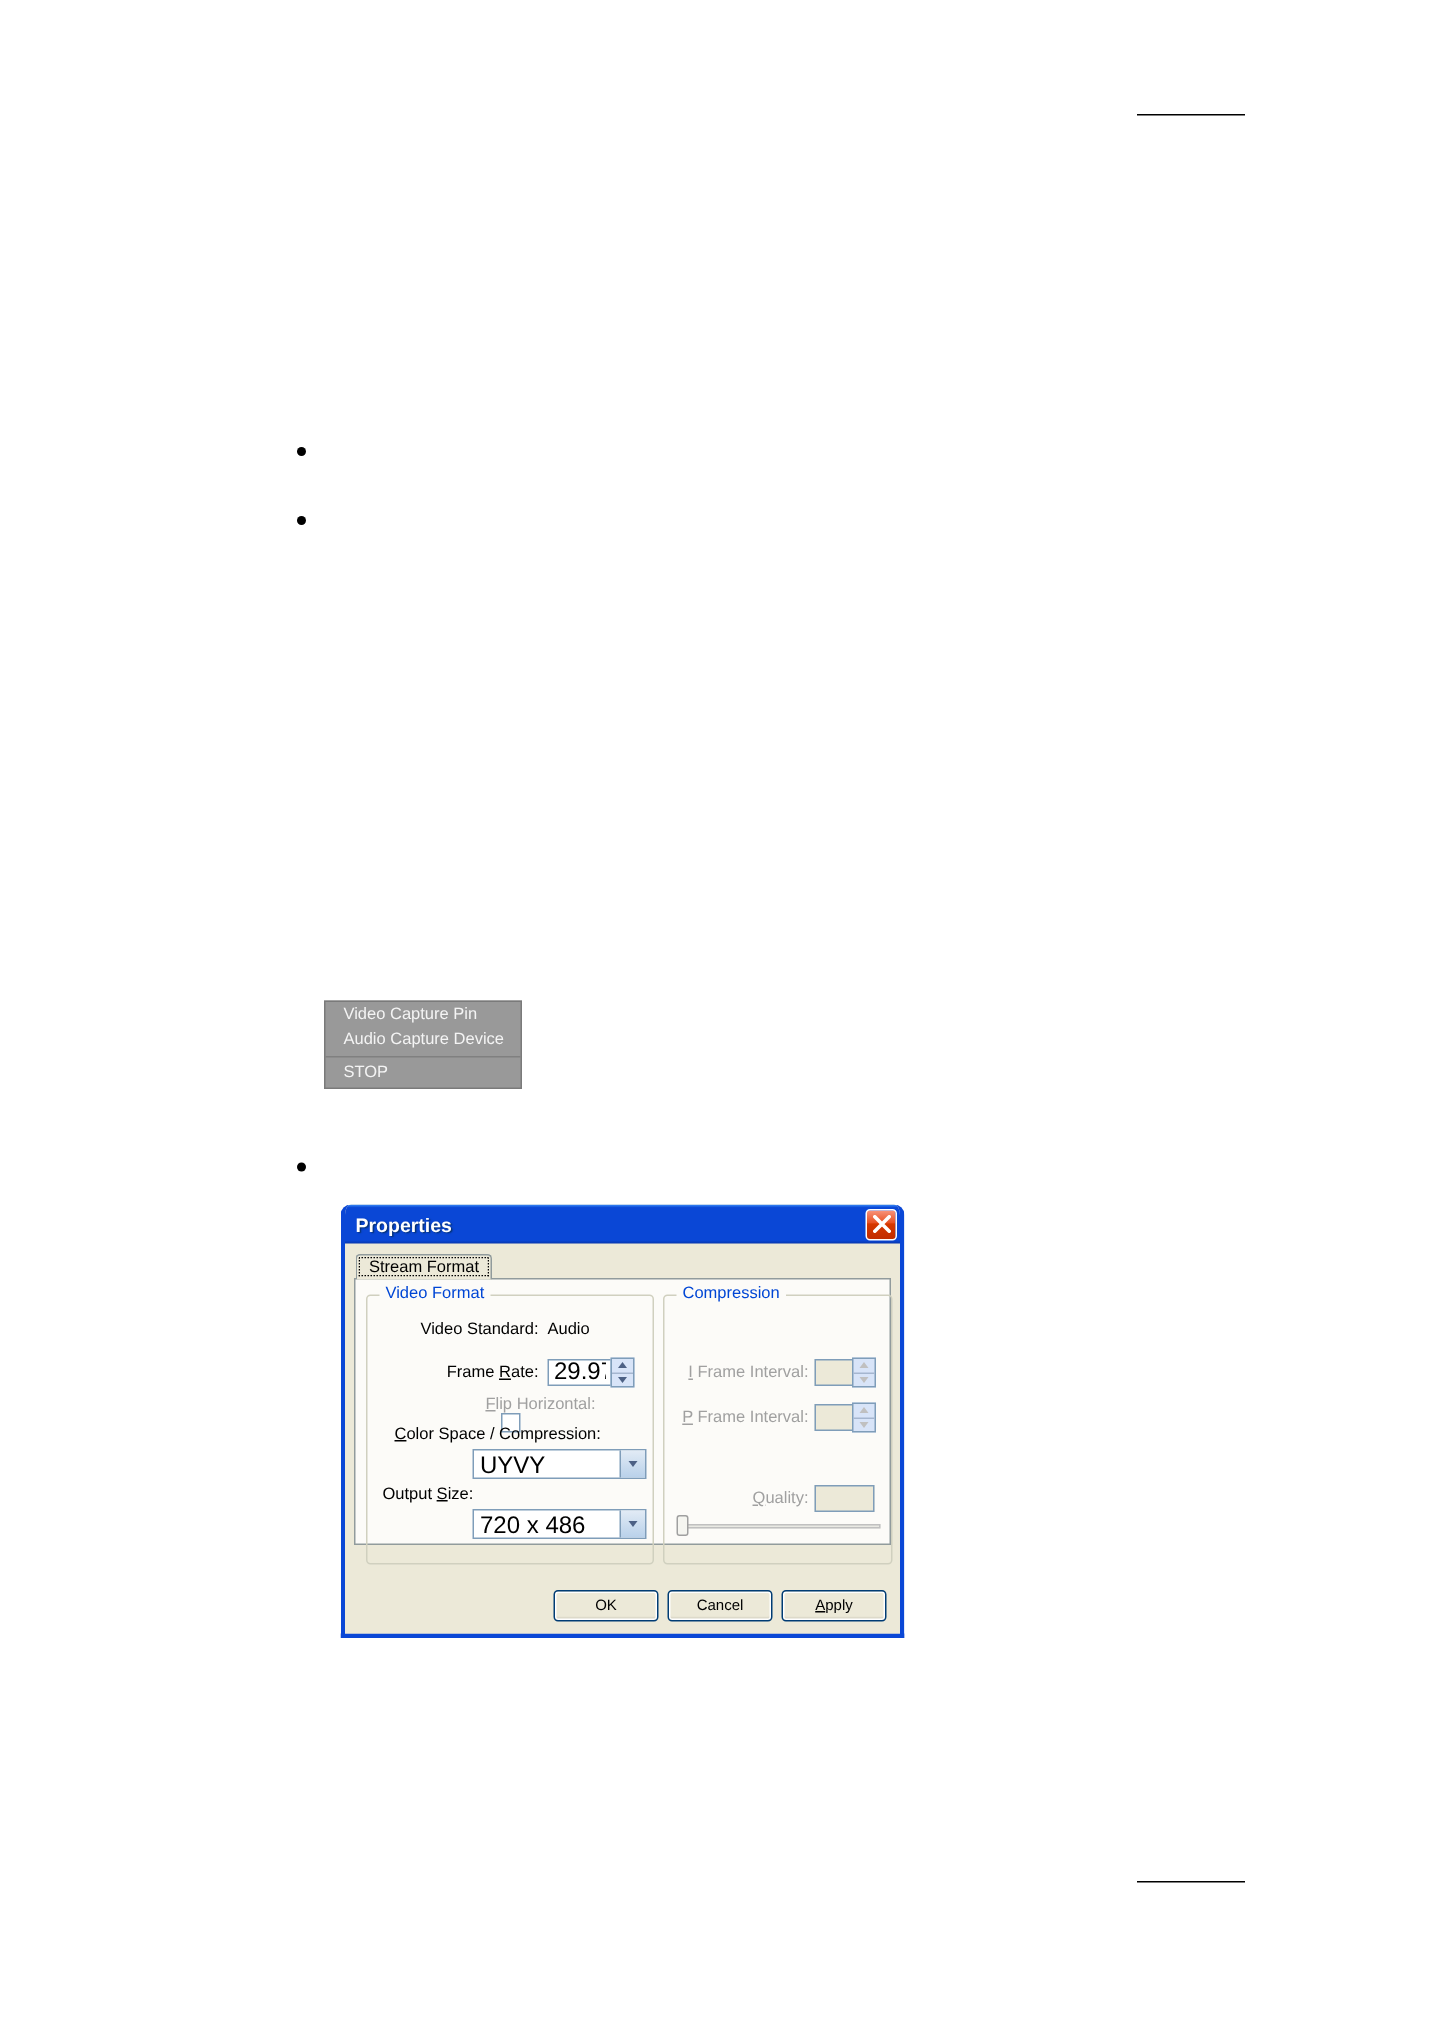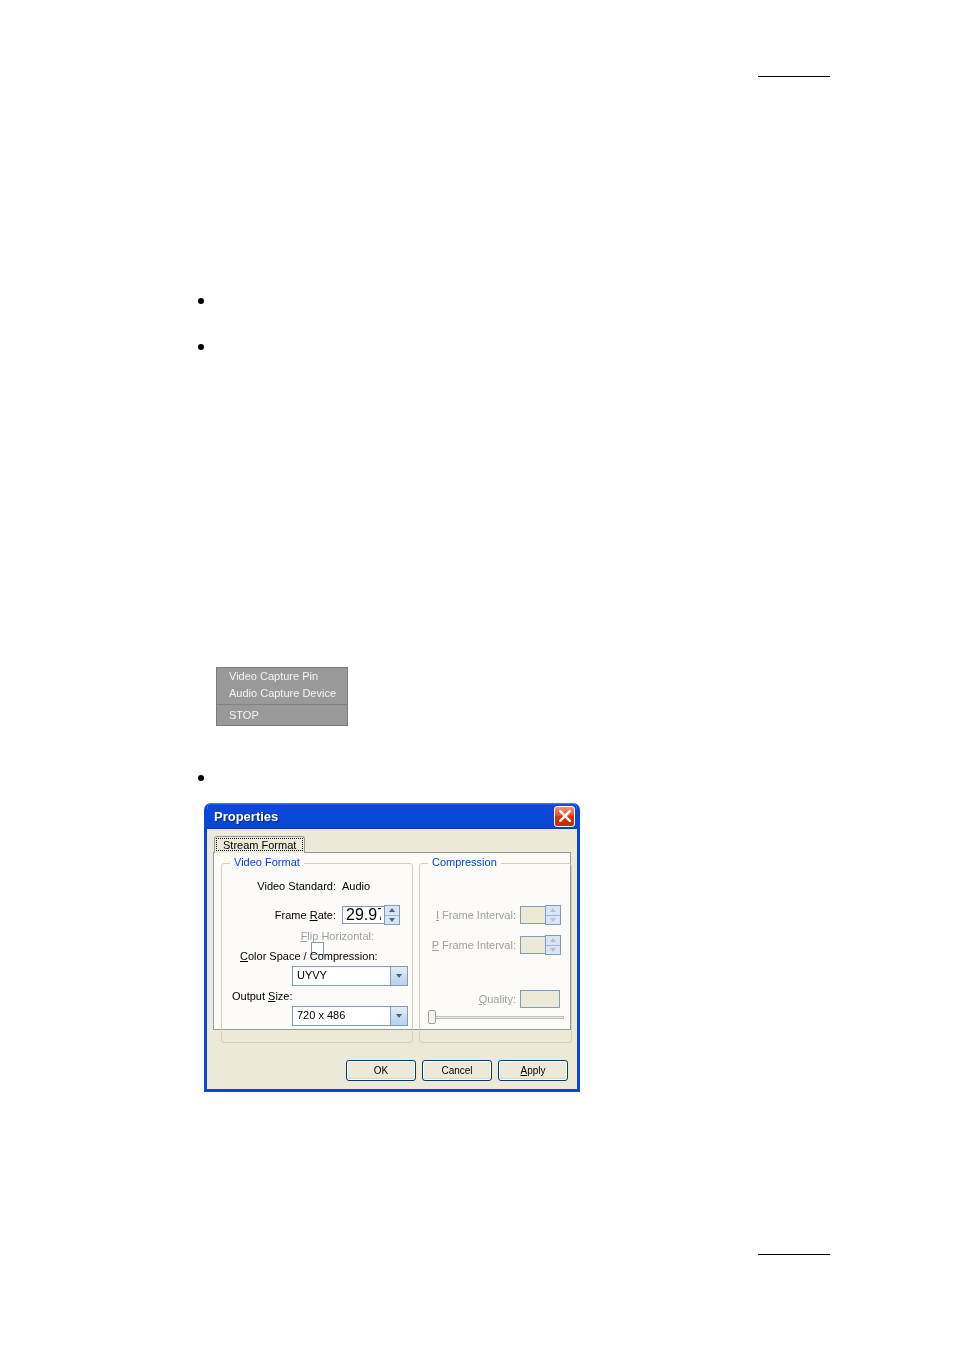--- a/index.html
+++ b/index.html
@@ -57,21 +57,21 @@
   }
   .ctxmenu .sep {
     border-top: 1px solid #808080;
     margin: 2px 0;
   }
 
   
   .dialog {
     position: absolute;
     top: 803px;
-    left: 204px;
+    left: 227px;
     width: 376px;
     height: 289px;
     background: #ece9d8;
     border: 3px solid #0a47d6;
     border-top: none;
     border-radius: 7px 7px 0 0;
     overflow: hidden;
   }
   .titlebar {
     height: 26px;
@@ -194,21 +194,21 @@
   .arrow-down.dis, .arrow-up.dis { border-top-color:#c0c0c0;border-bottom-color:#c0c0c0; }
 
   .chk {
     width: 13px;height:13px;background:#fff;border:1px solid #7f9db9;
   }
   .combo {
     position: relative;
     height: 20px;
     background: #fff;
     border: 1px solid #7f9db9;
-    font-size: 11px;
+    font-size: 16px;
     padding: 2px 20px 0 4px;
   }
   .combo .dd {
     position: absolute;
     top: 0;
     right: 0;
     width: 17px;
     height: 100%;
     background: linear-gradient(to bottom,#e2ebf5,#b9d1ea);
     border-left: 1px solid #7f9db9;

